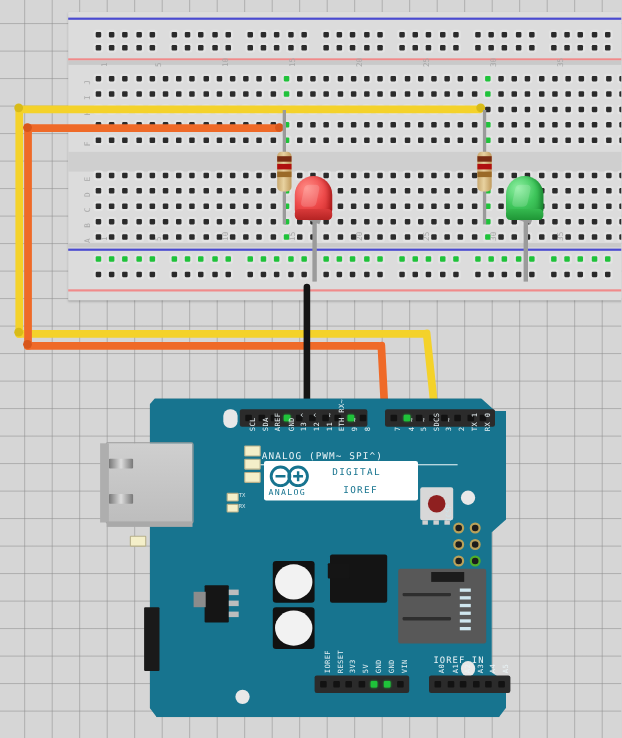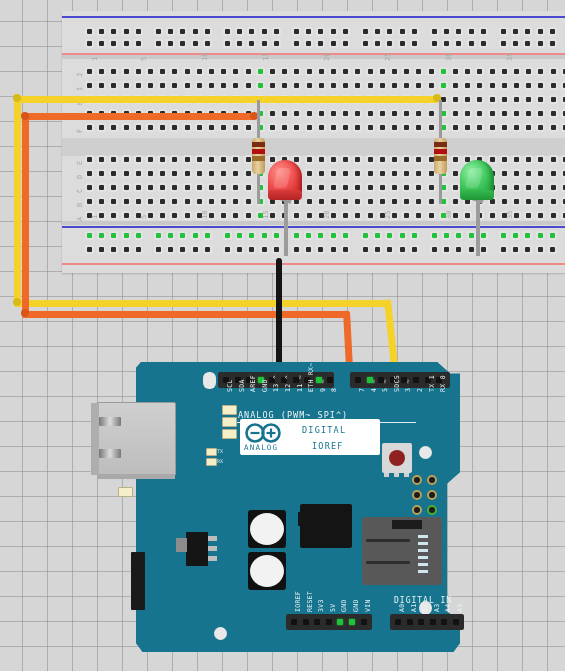--- a/index.html
+++ b/index.html
@@ -898,16 +898,16 @@
         <div class="hdr-hole" style="position: absolute; left: 317px; top: 257px;"></div>
       </div>
     <div id="hdr-an-labels">
         <div class="pinlbl" style="left: 262px; top: 250px;">A0</div>
         <div class="pinlbl" style="left: 273.6px; top: 250px;">A1</div>
         <div class="pinlbl" style="left: 285.2px; top: 250px;">A2</div>
         <div class="pinlbl" style="left: 296.8px; top: 250px;">A3</div>
         <div class="pinlbl" style="left: 308.4px; top: 250px;">A4</div>
         <div class="pinlbl" style="left: 320px; top: 250px;">A5</div>
       </div>
-    <div class="boardtxt" style="left:258px;top:234px;font-size:8px;">DIGITAL IN</div>
+    <div class="boardtxt" style="left:258px;top:234px;font-size:8px;">IOREF IN</div>
   </div>
 
 </div>
 
 </body></html>

